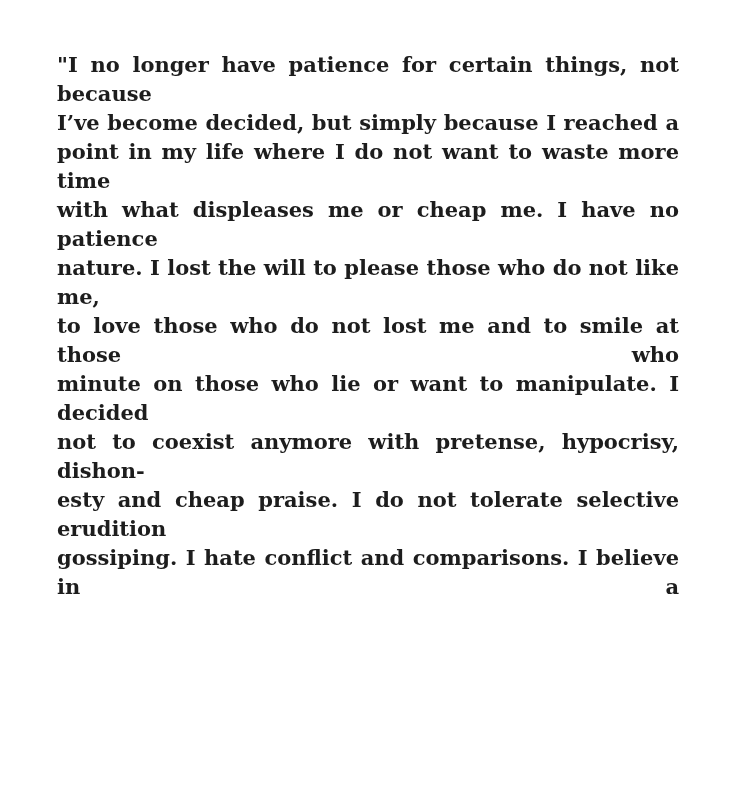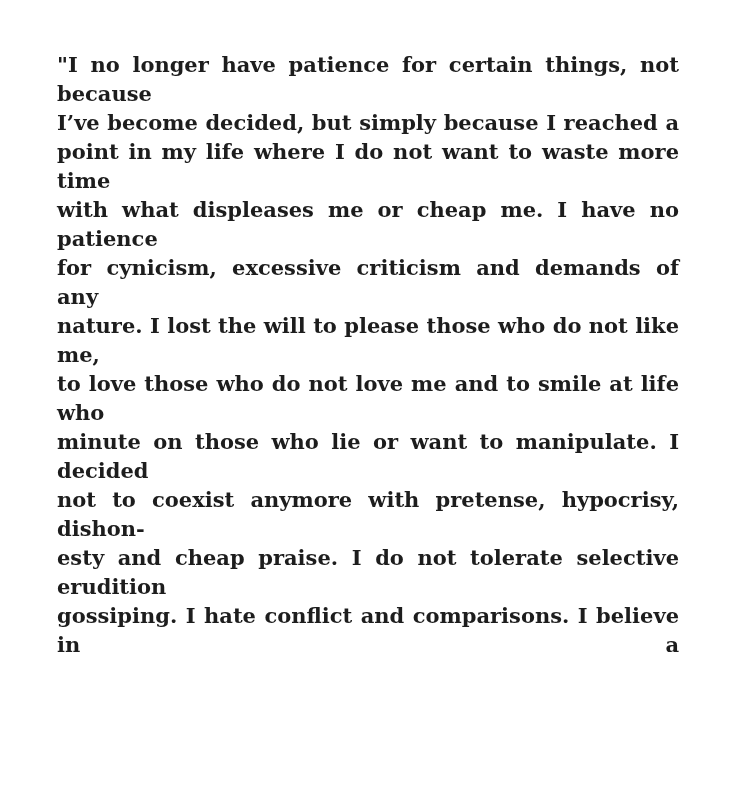--- a/index.html
+++ b/index.html
@@ -29,21 +29,20 @@
   }
 </style>
 </head>
 <body>
 
 <div class="quote-block">
   <div class="quote-line">"I no longer have patience for certain things, not because</div>
   <div class="quote-line">I’ve become decided, but simply because I reached a</div>
   <div class="quote-line">point in my life where I do not want to waste more time</div>
   <div class="quote-line">with what displeases me or cheap me. I have no patience</div>
-  <div class="quote-line">for cynicism, excessive criticism and demands of any</div>
   <div class="quote-line">nature. I lost the will to please those who do not like me,</div>
-  <div class="quote-line">to love those who do not love me and to smile at life who</div>
+  <div class="quote-line">to love those who do not lost me and to smile at those who</div>
   <div class="quote-line">minute on those who lie or want to manipulate. I decided</div>
   <div class="quote-line">not to coexist anymore with pretense, hypocrisy, dishon-</div>
   <div class="quote-line">esty and cheap praise. I do not tolerate selective erudition</div>
   <div class="quote-line">gossiping. I hate conflict and comparisons. I believe in a</div>
 
 </div>
 
 </body></html>

